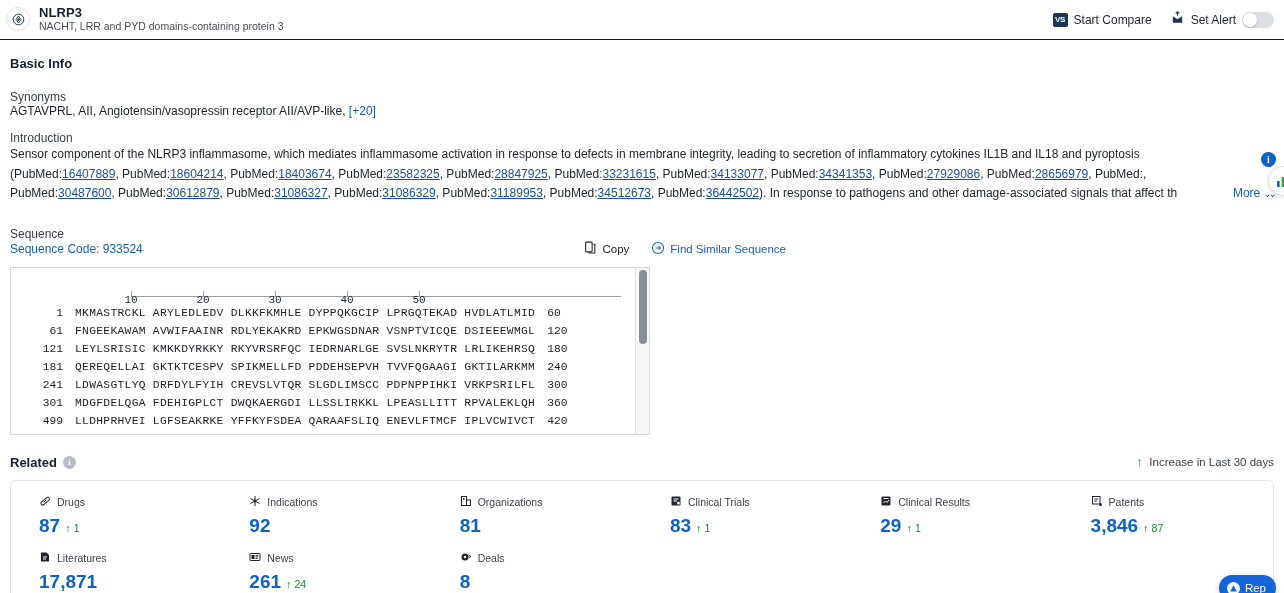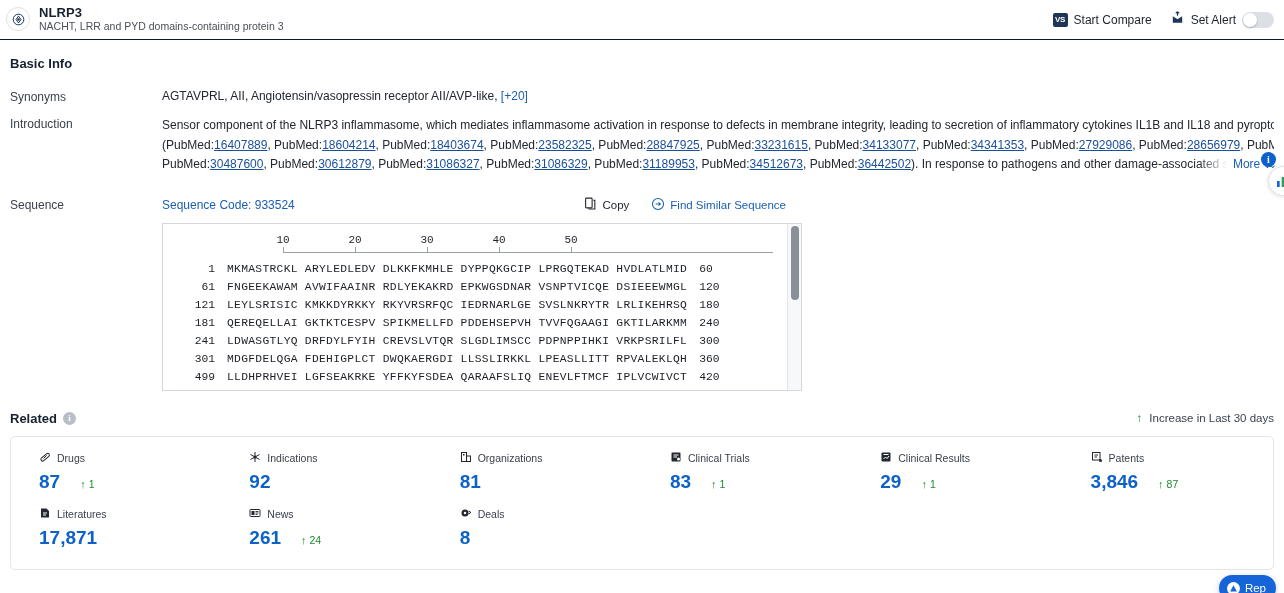--- a/index.html
+++ b/index.html
@@ -48,21 +48,21 @@
   .toggle::after {
     content: ""; position: absolute; top: 1px; left: 1px;
     width: 14px; height: 14px; border-radius: 50%; background: #fff;
     box-shadow: 0 1px 2px rgba(0,0,0,.25);
   }
   
   .section-title {
     font-size: 13px; font-weight: bold; color: #16202e;
     padding: 16px 8px 0 10px;
   }
-  .row { display: flex; padding: 0 10px; }
+  .row { display: flex; padding: 0 10px; flex-direction: column; }
   .row-label {
     width: 152px; flex: none;
     font-size: 12px; color: #3b424c;
     padding-top: 1px;
   }
   .row-body { flex: 1; min-width: 0; font-size: 12px; color: #22272f; }
   .syn-row { margin-top: 18px; }
   .lnk { color: #1a5fb4; text-decoration: none; cursor: pointer; }
   .lnk-u { color: #1a4f9c; text-decoration: underline; cursor: pointer; }
   .intro-row { margin-top: 12px; position: relative; justify-content: center; }
@@ -84,21 +84,21 @@
   .seq-box {
     margin-top: 10px; width: 640px; height: 168px;
     border: 1px solid #d4d7dd; background: #fff;
     position: relative; overflow: hidden;
   }
   .seq-inner { padding: 10px 0 0 0; }
   .ruler {
     font-family: "Liberation Mono", monospace; font-size: 11px; color: #22272f;
     position: relative; height: 26px; margin-left: 58px;
   }
-  .ruler-num { position: absolute; top: 0; transform: translateX(-50%); }
+  .ruler-num { position: absolute; top: 16px; transform: translateX(-50%); }
   .ruler-line {
     position: absolute; left: 62px; right: 28px; top: 18px;
     height: 1px; background: #9aa0a8;
   }
   .ruler-tick {
     position: absolute; top: 13px; width: 1px; height: 5px; background: #9aa0a8;
   }
   .seq-lines { font-family: "Liberation Mono", monospace; font-size: 11.3px; color: #1b1f26; }
   .seq-line { display: flex; line-height: 18px; padding-left: 4px; }
   .seq-start { width: 48px; text-align: right; flex: none; }
@@ -127,21 +127,21 @@
   .up { color: #1a8a2e; font-weight: bold; }
   .related-card {
     margin: 10px 10px 0 10px; border: 1px solid #e3e5e9; border-radius: 5px;
     background: #fff; padding: 14px 0 6px 0;
   }
   .stat-grid { display: flex; flex-wrap: wrap; }
   .stat { width: 16.666%; padding-left: 28px; margin-bottom: 14px; }
   .stat-head { display: flex; align-items: center; gap: 6px; font-size: 10.5px; color: #3b424c; }
   .stat-val {
     margin-top: 6px; font-size: 19px; font-weight: bold; color: #0d62c9;
-    display: flex; align-items: baseline; gap: 20px;
+    display: flex; align-items: baseline; gap: 5px;
   }
   .delta { font-size: 10.5px; color: #1a8a2e; font-weight: normal; display: flex; align-items: baseline; gap: 3px; }
   .delta-arrow { color: #1a8a2e; font-weight: bold; font-size: 11px; }
   
   .help-badge {
     position: absolute; right: 8px; top: 152px;
     width: 15px; height: 15px; border-radius: 50%; background: #0d62c9;
     color: #fff; font-size: 10px; font-weight: bold;
     display: flex; align-items: center; justify-content: center;
     font-family: "Liberation Serif", serif; cursor: pointer;

